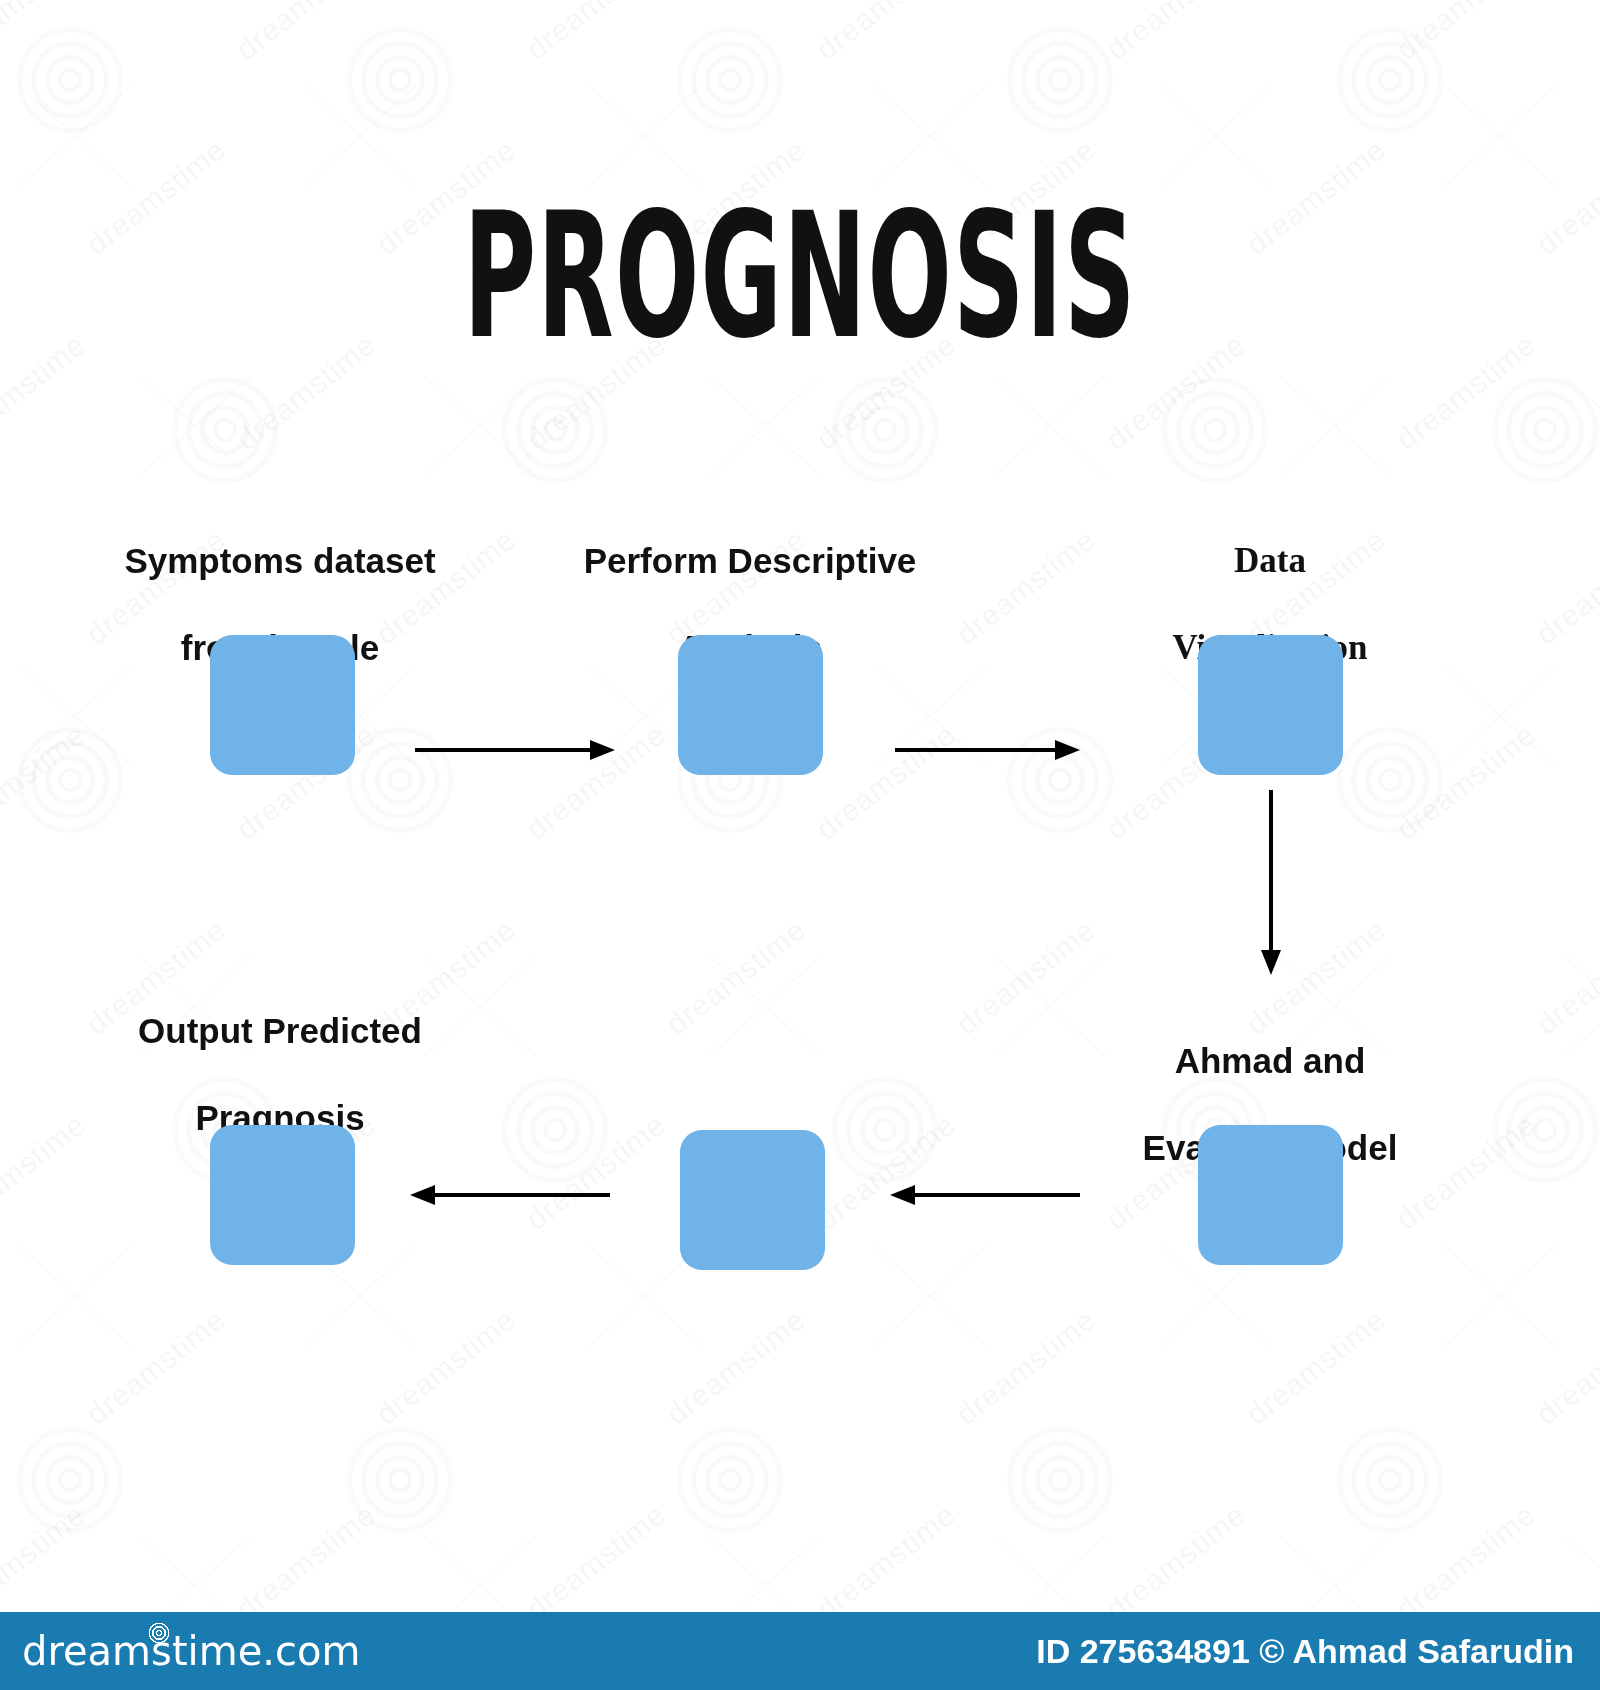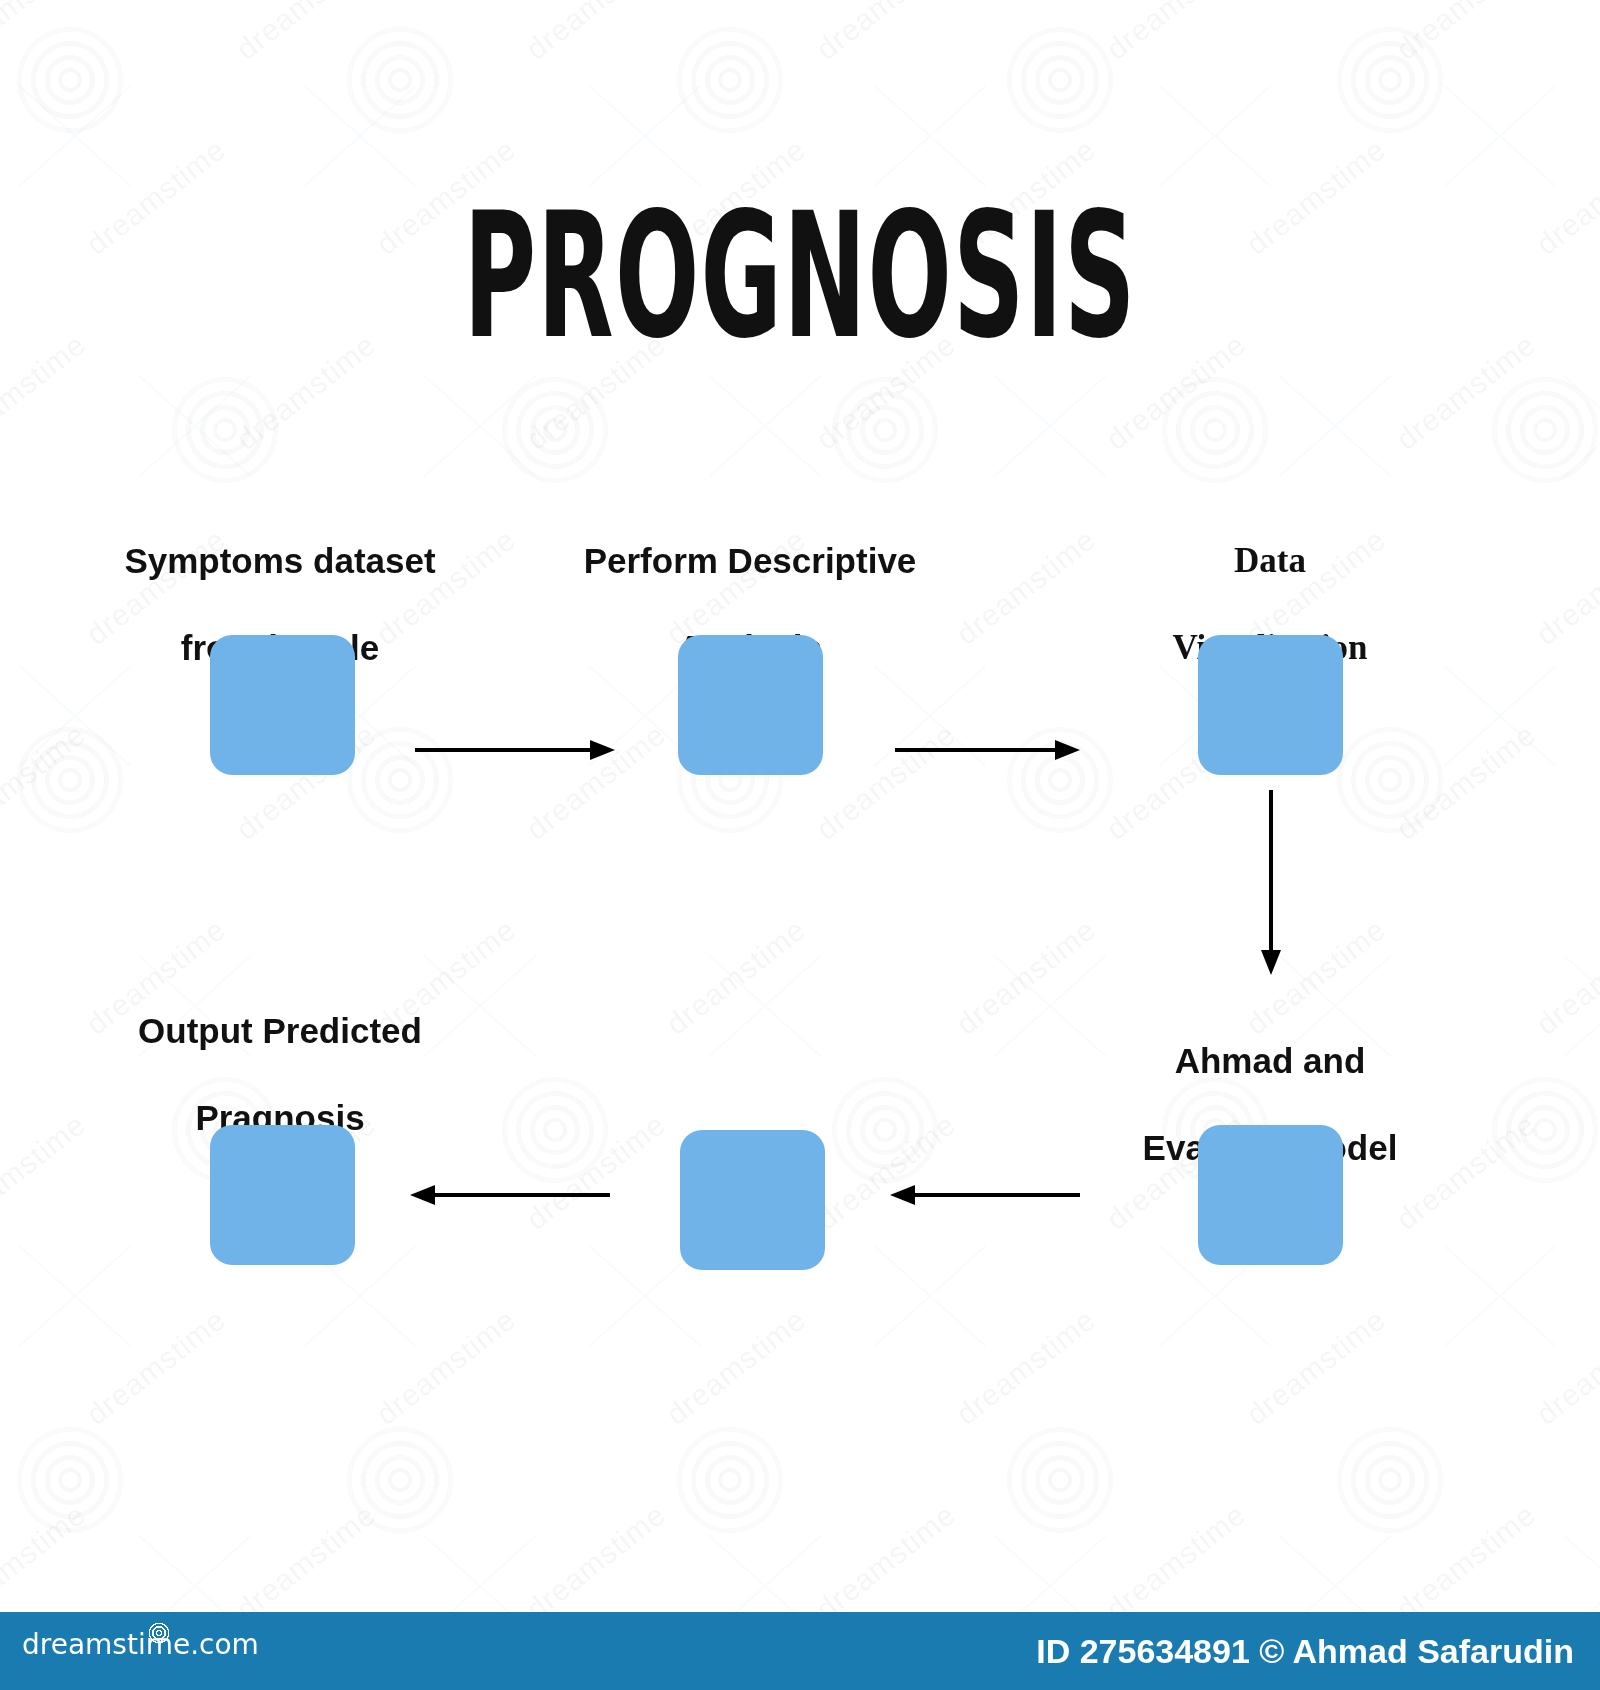--- a/index.html
+++ b/index.html
@@ -124,21 +124,21 @@
     width: 1600px;
     height: 78px;
     background: #1a7bb0;
     z-index: 3;
   }
   #brand-logo {
     position: absolute;
     left: 22px;
     top: 16px;
     font-family: "DejaVu Sans", sans-serif;
-    font-size: 28px;
+    font-size: 40px;
     font-weight: 400;
     color: #ffffff;
     letter-spacing: 0px;
   }
   #brand-spiral {
     position: absolute;
     left: 148px;
     top: 10px;
     width: 22px;
     height: 22px;

